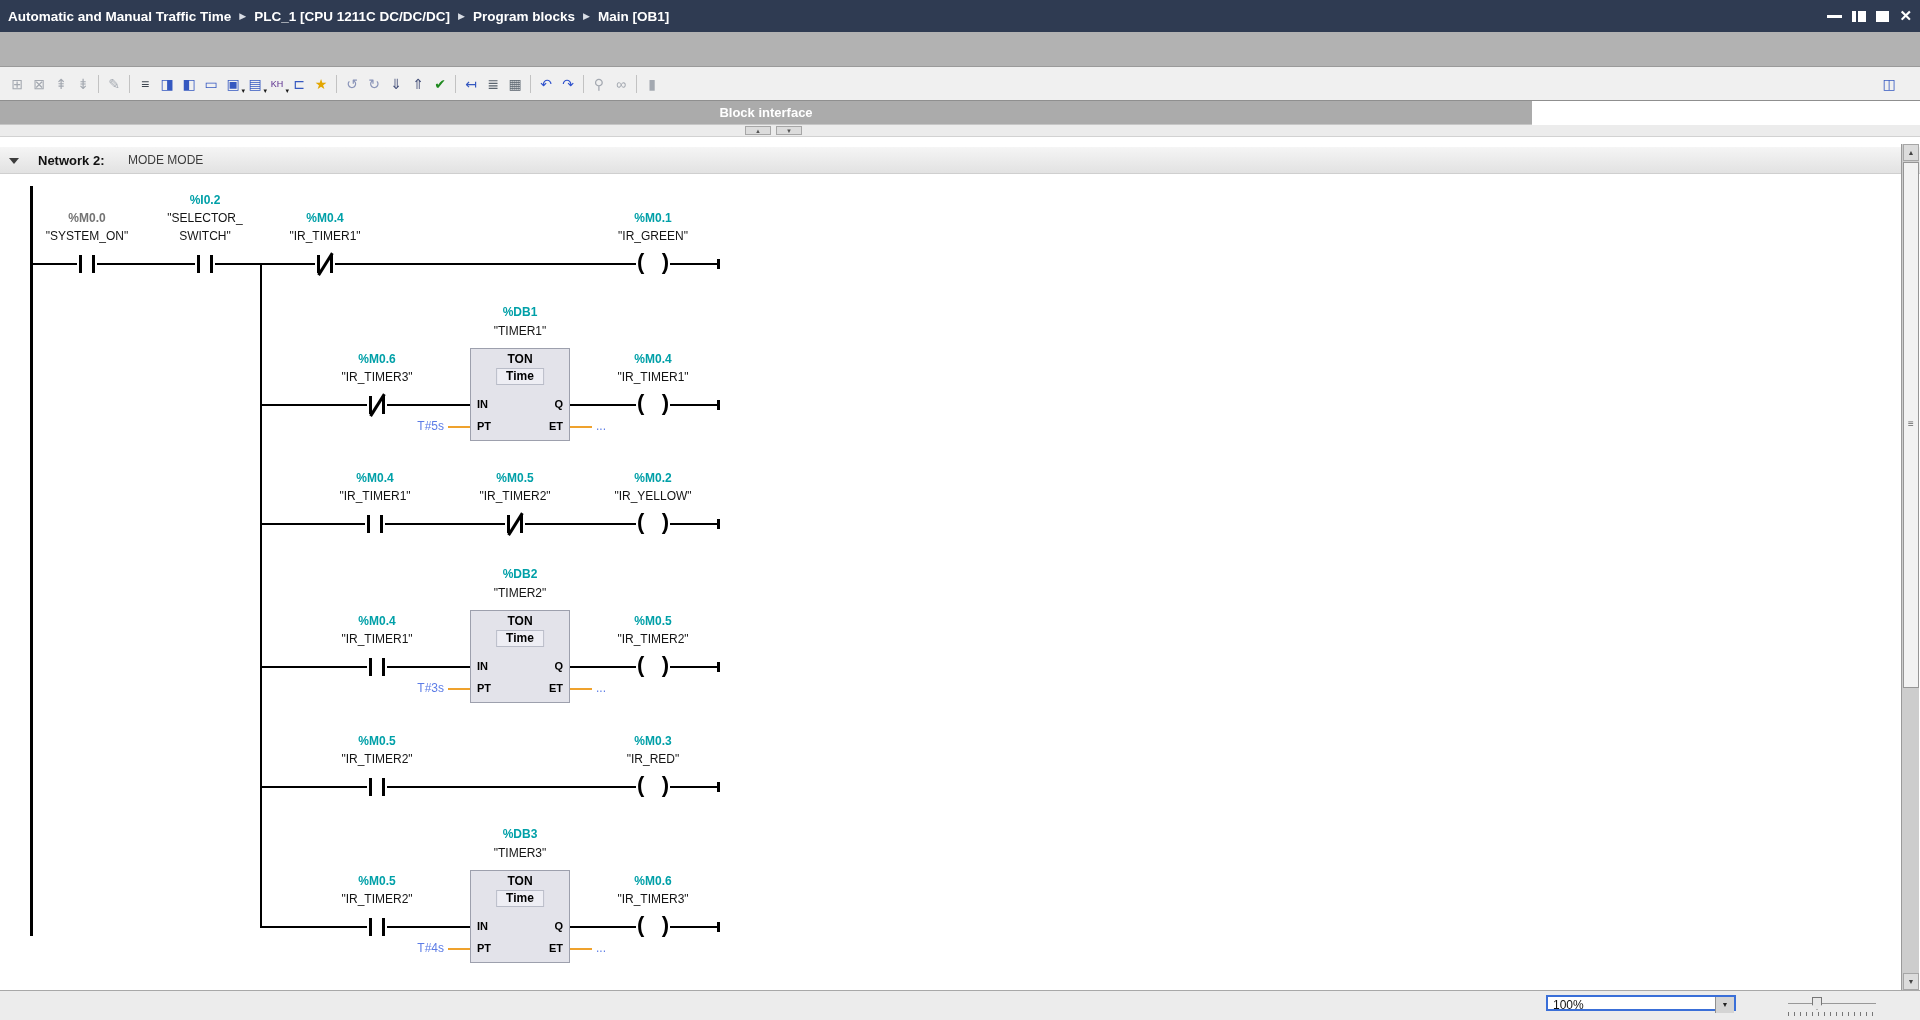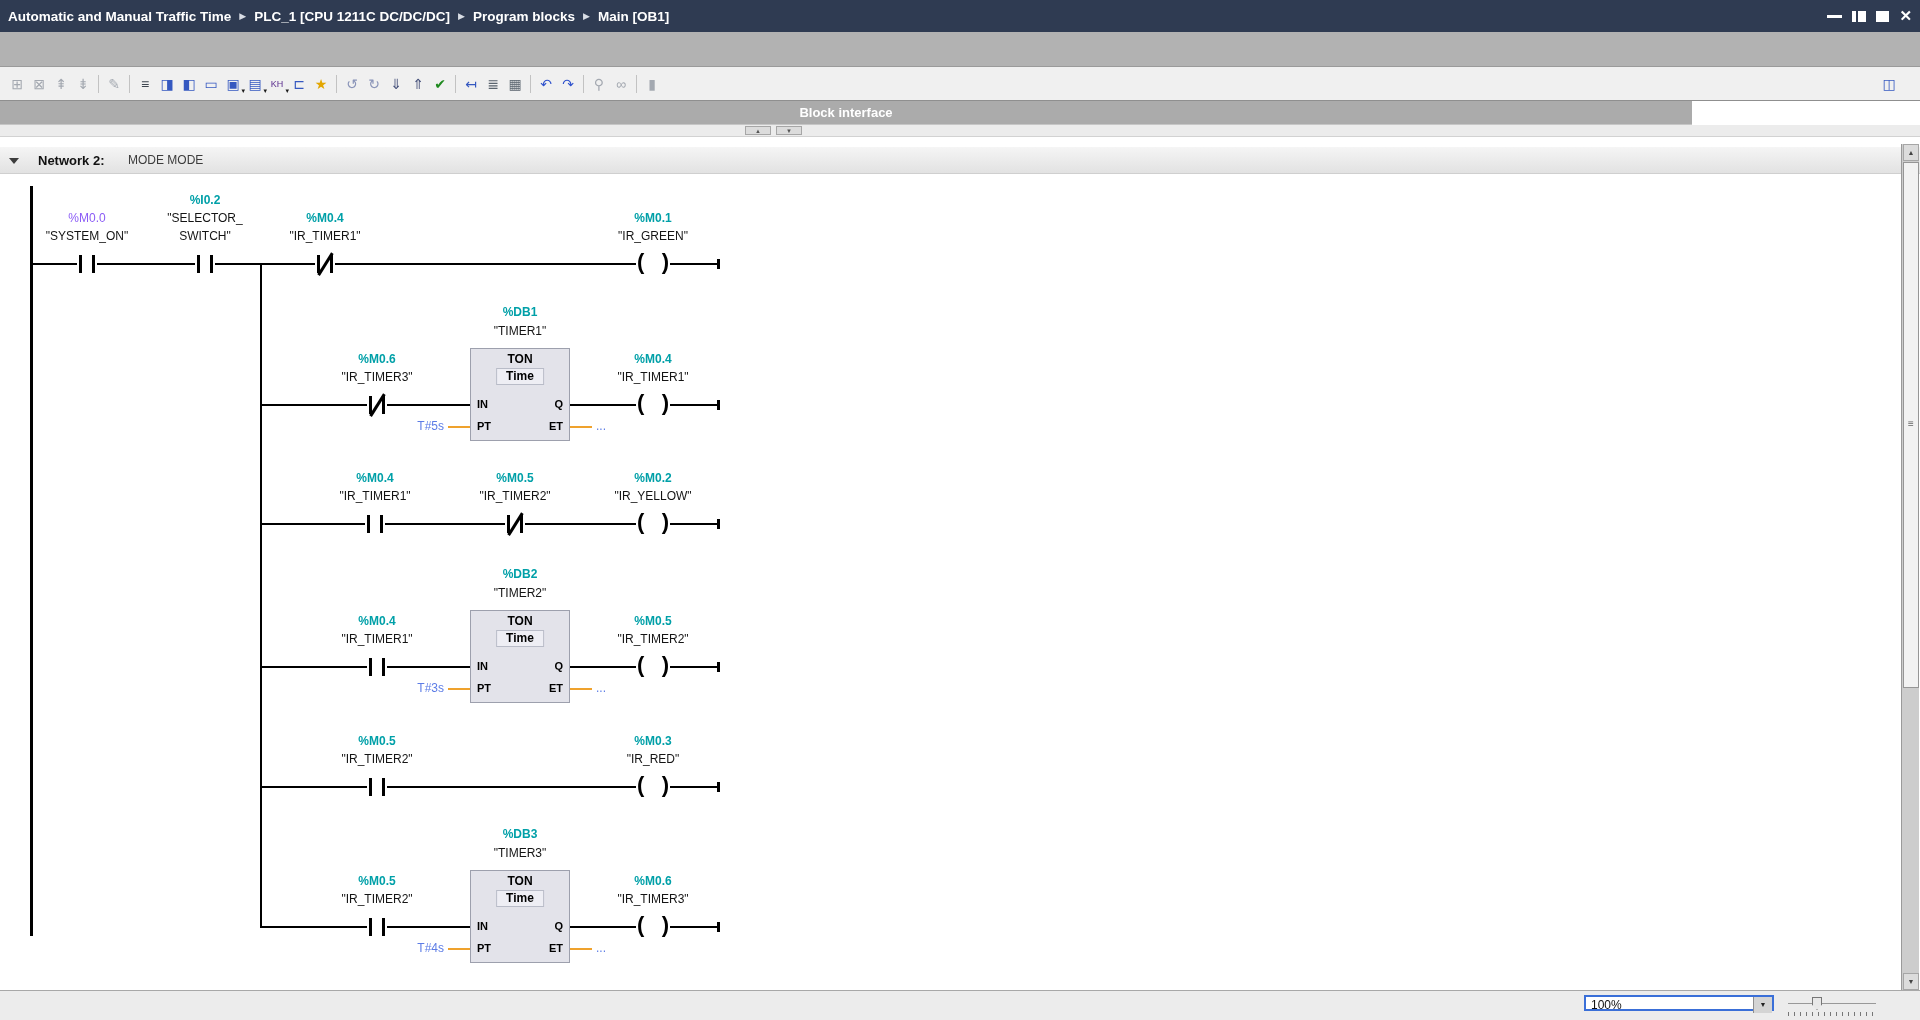--- a/index.html
+++ b/index.html
@@ -24,21 +24,21 @@
 
   
   .toolbar{position:absolute;left:0;top:67px;width:1920px;height:34px;background:#f0f0f0;border-bottom:1px solid #8f8f8f;display:flex;align-items:center;padding:0 6px;box-sizing:border-box;}
   .tico{width:22px;height:22px;display:flex;align-items:center;justify-content:center;font-size:14px;position:relative;cursor:default;}
   .tico .caret{position:absolute;right:-1px;bottom:0;font-size:7px;color:#1a1a1a;}
   .tsep{width:1px;height:18px;background:#c2c2c2;margin:0 4px;}
   .tico.txt{font-size:9px;font-weight:400;}
   .tico-right{margin-left:auto;margin-right:14px;}
 
   
-  .blockbar{position:absolute;left:0;top:101px;width:1692px;height:23px;background:#ababab;color:#ffffff;font-size:13px;font-weight:700;text-align:center;line-height:23px;border-bottom:1px solid #c6c6c6;}
+  .blockbar{position:absolute;left:0;top:101px;width:1532px;height:23px;background:#ababab;color:#ffffff;font-size:13px;font-weight:700;text-align:center;line-height:23px;border-bottom:1px solid #c6c6c6;}
   .splitrow{position:absolute;left:0;top:125px;width:1920px;height:11px;background:#ececec;border-bottom:1px solid #d2d2d2;}
   .splitbtn{position:absolute;top:1px;width:26px;height:9px;background:#dcdcdc;border:1px solid #a6a6a6;font-size:6px;color:#555;text-align:center;line-height:8px;box-sizing:border-box;}
 
   
   .nethdr{position:absolute;left:0;top:146px;width:1920px;height:28px;background:linear-gradient(#f5f5f5,#e2e2e2);border-top:1px solid #ffffff;border-bottom:1px solid #cfcfcf;box-sizing:border-box;}
   .nettri{position:absolute;left:9px;top:11px;width:0;height:0;border-left:5px solid transparent;border-right:5px solid transparent;border-top:6px solid #3c3c3c;}
   .nettitle{position:absolute;left:38px;top:0;line-height:27px;font-size:13px;font-weight:700;color:#111111;}
   .netcomment{position:absolute;left:128px;top:0;line-height:27px;font-size:12px;color:#3c3c3c;}
 
   
@@ -48,21 +48,21 @@
   .lbl{font-size:12px;line-height:14px;white-space:nowrap;}
 
   
   .vscroll{position:absolute;left:1901px;top:144px;width:18px;height:846px;background:#cdcdcd;border-left:1px solid #9a9a9a;box-sizing:border-box;}
   .sbtn{position:absolute;left:1px;width:16px;height:17px;background:#dcdcdc;border:1px solid #a6a6a6;box-sizing:border-box;color:#444;font-size:7px;text-align:center;line-height:15px;}
   .sthumb{position:absolute;left:1px;top:18px;width:16px;height:526px;background:#f2f2f2;border:1px solid #969696;box-sizing:border-box;}
   .sgrip{position:absolute;left:0;right:0;top:50%;margin-top:-7px;text-align:center;font-size:10px;color:#666;}
 
   
   .bottombar{position:absolute;left:0;top:990px;width:1920px;height:30px;background:#ececec;border-top:1px solid #a8a8a8;box-sizing:border-box;}
-  .zoomcombo{position:absolute;left:1584px;top:4px;width:190px;height:16px;background:#ffffff;border:2px solid #3a6fd8;box-sizing:border-box;}
+  .zoomcombo{position:absolute;left:1546px;top:4px;width:190px;height:16px;background:#ffffff;border:2px solid #3a6fd8;box-sizing:border-box;}
   .zoomval{position:absolute;left:5px;top:0;line-height:16px;font-size:12px;color:#111;}
   .zoombtn{position:absolute;right:0;top:0;width:19px;height:16px;background:#d4d4d4;border-left:1px solid #8f8f8f;font-size:7px;color:#222;text-align:center;line-height:15px;box-sizing:border-box;}
   .slider{position:absolute;left:1788px;top:4px;width:88px;height:22px;}
   .sliderline{position:absolute;left:0;top:8px;width:88px;height:1px;background:#999;}
   .sliderhandle{position:absolute;left:24px;top:2px;width:10px;height:13px;background:#e8e8e8;border:1px solid #777;box-sizing:border-box;clip-path:polygon(0 0,100% 0,100% 60%,50% 100%,0 60%);}
   .sliderticks{position:absolute;left:0;top:17px;width:88px;height:4px;background:repeating-linear-gradient(90deg,#777 0 1px,transparent 1px 6px);}
 
   
   .logo{position:absolute;left:1795px;top:898px;width:104px;height:104px;border-radius:50%;background:radial-gradient(circle at 35% 30%,#e04b63 0%,#c81e3c 48%,#990e26 100%);z-index:10;display:flex;flex-direction:column;align-items:center;justify-content:center;box-shadow:0 1px 3px rgba(0,0,0,.35);}
   .logo span{color:#ffffff;font-family:"DejaVu Serif",serif;font-weight:700;font-size:25px;line-height:31px;}
@@ -145,21 +145,21 @@
 
   <div class="editor"></div>
 
   <div id="ladder">
       <div style="left: 30px; top: 263px; width: 688px; height: 2px; background: rgb(0, 0, 0);"></div>
       <div style="left: 717px; top: 259px; width: 3px; height: 10px; background: rgb(0, 0, 0);"></div>
       <div style="left: 77px; top: 253px; width: 20px; height: 22px; background: rgb(255, 255, 255);">
         <div style="left: 2px; top: 2px; width: 3px; height: 18px; background: rgb(0, 0, 0);"></div>
         <div style="left: 15px; top: 2px; width: 3px; height: 18px; background: rgb(0, 0, 0);"></div>
       </div>
-      <div class="lbl" style="left: 12px; top: 211px; width: 150px; text-align: center; color: #8b5cf6; font-weight: 400;">%M0.0</div>
+      <div class="lbl" style="left: 12px; top: 211px; width: 150px; text-align: center; color: #737373; font-weight: 700;">%M0.0</div>
       <div class="lbl" style="left: 12px; top: 229px; width: 150px; text-align: center; color: rgb(20, 20, 20); font-weight: 400;">"SYSTEM_ON"</div>
       <div style="left: 195px; top: 253px; width: 20px; height: 22px; background: rgb(255, 255, 255);">
         <div style="left: 2px; top: 2px; width: 3px; height: 18px; background: rgb(0, 0, 0);"></div>
         <div style="left: 15px; top: 2px; width: 3px; height: 18px; background: rgb(0, 0, 0);"></div>
       </div>
       <div class="lbl" style="left: 130px; top: 193px; width: 150px; text-align: center; color: rgb(0, 160, 168); font-weight: 700;">%I0.2</div>
       <div class="lbl" style="left: 130px; top: 211px; width: 150px; text-align: center; color: rgb(20, 20, 20); font-weight: 400;">"SELECTOR_</div>
       <div class="lbl" style="left: 130px; top: 229px; width: 150px; text-align: center; color: rgb(20, 20, 20); font-weight: 400;">SWITCH"</div>
       <div style="left: 315px; top: 253px; width: 20px; height: 22px; background: rgb(255, 255, 255);">
         <div style="left: 2px; top: 2px; width: 3px; height: 18px; background: rgb(0, 0, 0);"></div>

